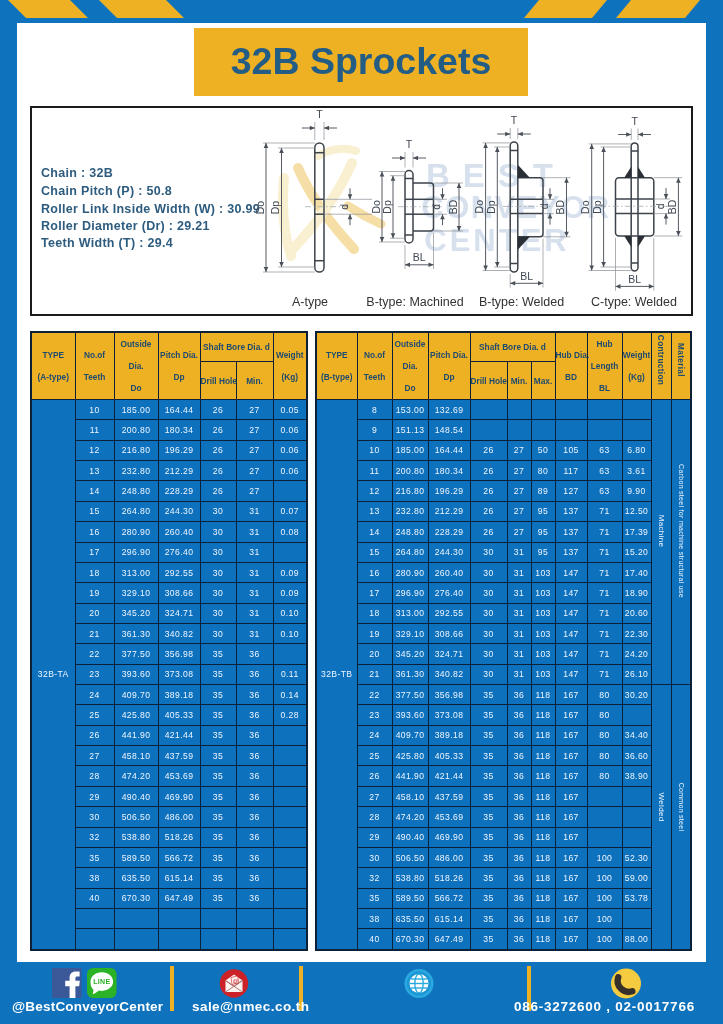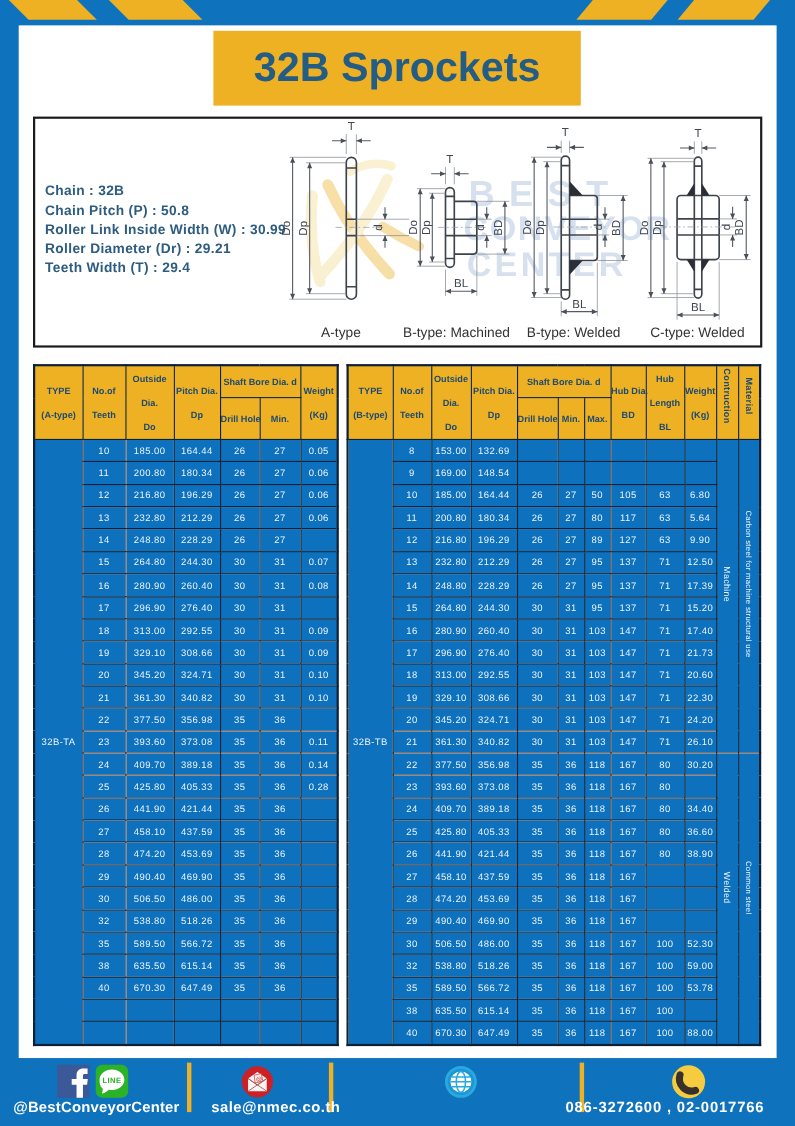--- a/index.html
+++ b/index.html
@@ -542,21 +542,21 @@
           <td></td>
           <td></td>
           <td></td>
           <td></td>
           <td></td>
           <td rowspan="14"></td>
           <td rowspan="14"></td>
         </tr>
 <tr class="dt">
           <td>9</td>
-          <td>169.00</td>
+          <td>151.13</td>
           <td>148.54</td>
           <td></td>
           <td></td>
           <td></td>
           <td></td>
           <td></td>
           <td></td>
         </tr>
 <tr class="dt">
           <td>10</td>
@@ -571,21 +571,21 @@
         </tr>
 <tr class="dt">
           <td>11</td>
           <td>200.80</td>
           <td>180.34</td>
           <td>26</td>
           <td>27</td>
           <td>80</td>
           <td>117</td>
           <td>63</td>
-          <td>5.64</td>
+          <td>3.61</td>
         </tr>
 <tr class="dt">
           <td>12</td>
           <td>216.80</td>
           <td>196.29</td>
           <td>26</td>
           <td>27</td>
           <td>89</td>
           <td>127</td>
           <td>63</td>
@@ -637,21 +637,21 @@
         </tr>
 <tr class="dt">
           <td>17</td>
           <td>296.90</td>
           <td>276.40</td>
           <td>30</td>
           <td>31</td>
           <td>103</td>
           <td>147</td>
           <td>71</td>
-          <td>21.73</td>
+          <td>18.90</td>
         </tr>
 <tr class="dt">
           <td>18</td>
           <td>313.00</td>
           <td>292.55</td>
           <td>30</td>
           <td>31</td>
           <td>103</td>
           <td>147</td>
           <td>71</td>

